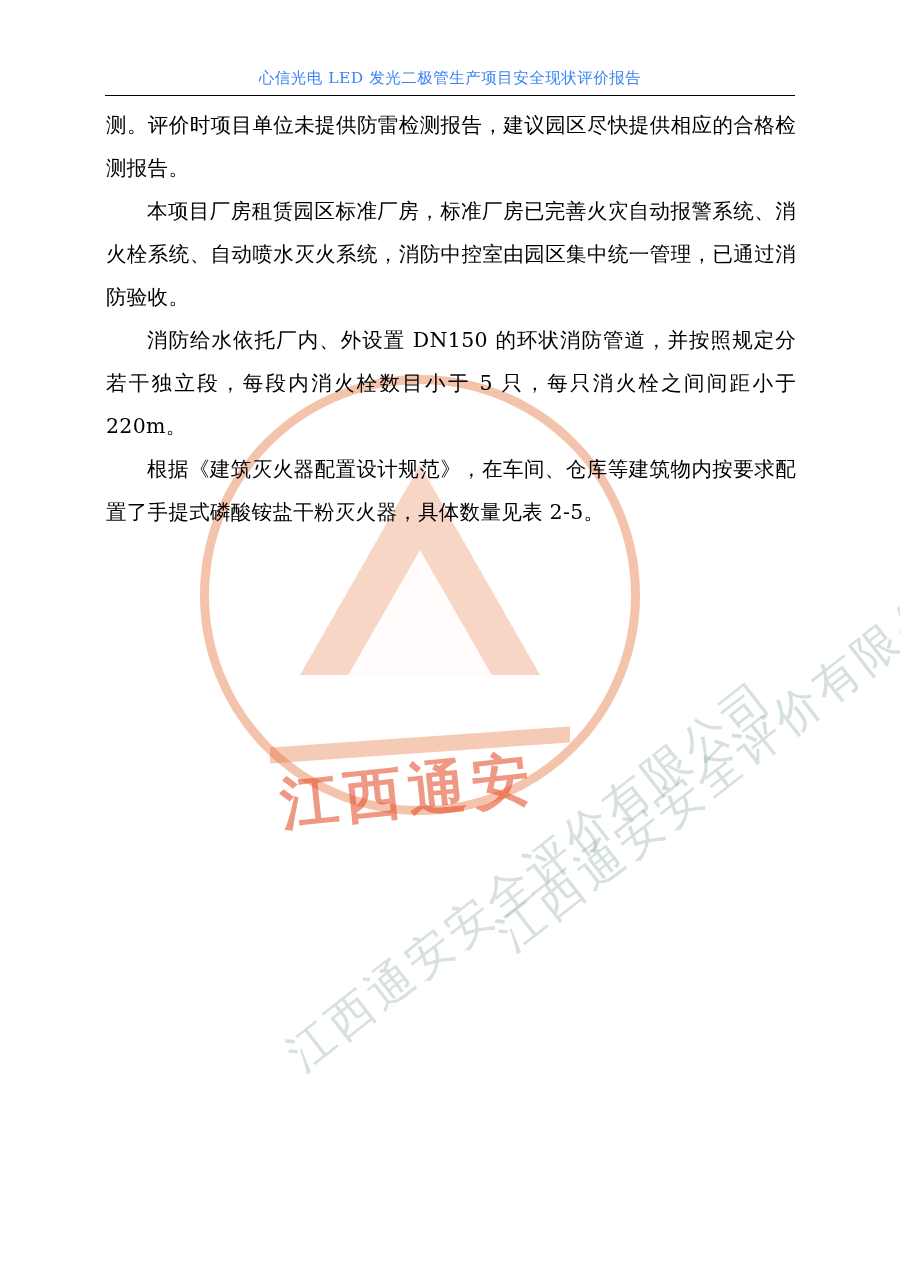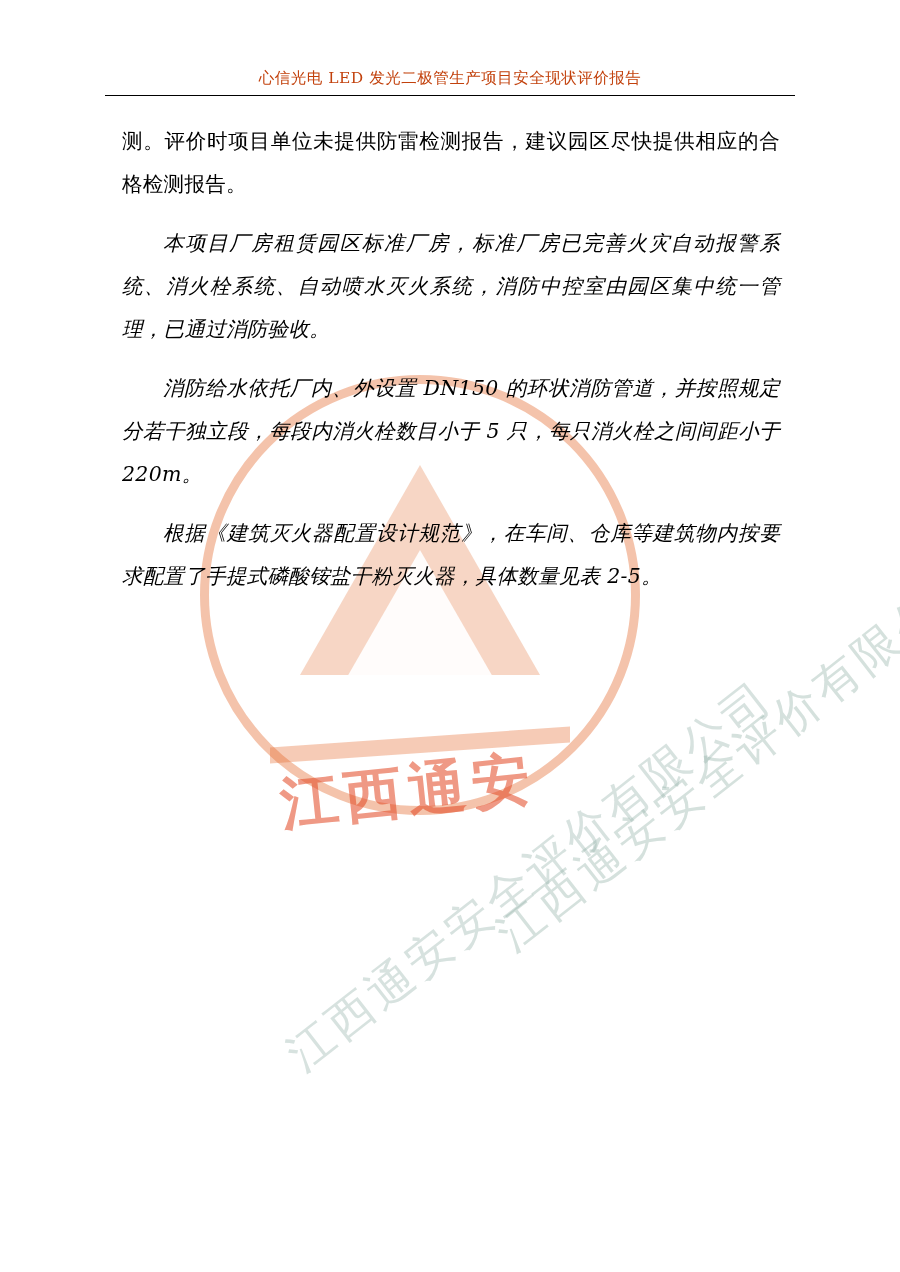--- a/index.html
+++ b/index.html
@@ -106,21 +106,21 @@
     z-index: 3;
     padding: 0;
   }
   .header {
     position: absolute;
     top: 68px;
     left: 105px;
     width: 690px;
     text-align: center;
     font-size: 15.5px;
-    color: #c2410c;
+    color: #3b82f6;
     letter-spacing: 0.5px;
   }
   .header-rule {
     position: absolute;
     top: 95px;
     left: 105px;
     width: 690px;
     border-bottom: 1.6px solid #000;
   }
   .body-text {
@@ -128,23 +128,23 @@
     top: 104px;
     left: 106px;
     width: 690px;
     font-size: 20.5px;
     line-height: 43px;
     color: #000;
     text-align: justify;
     letter-spacing: 0.3px;
   }
   .body-text p {
-    margin: 16px;
+    margin: 0;
   }
-  .indent1 { text-indent: 2em; font-style: italic; }
+  .indent1 { text-indent: 2em; }
   .indent-half { text-indent: 1em; }
 </style>
 </head>
 <body>
 
 <div class="page">
 
   <div class="watermark">
     <div class="wm-inner">
       <div class="wm-circle"></div>

